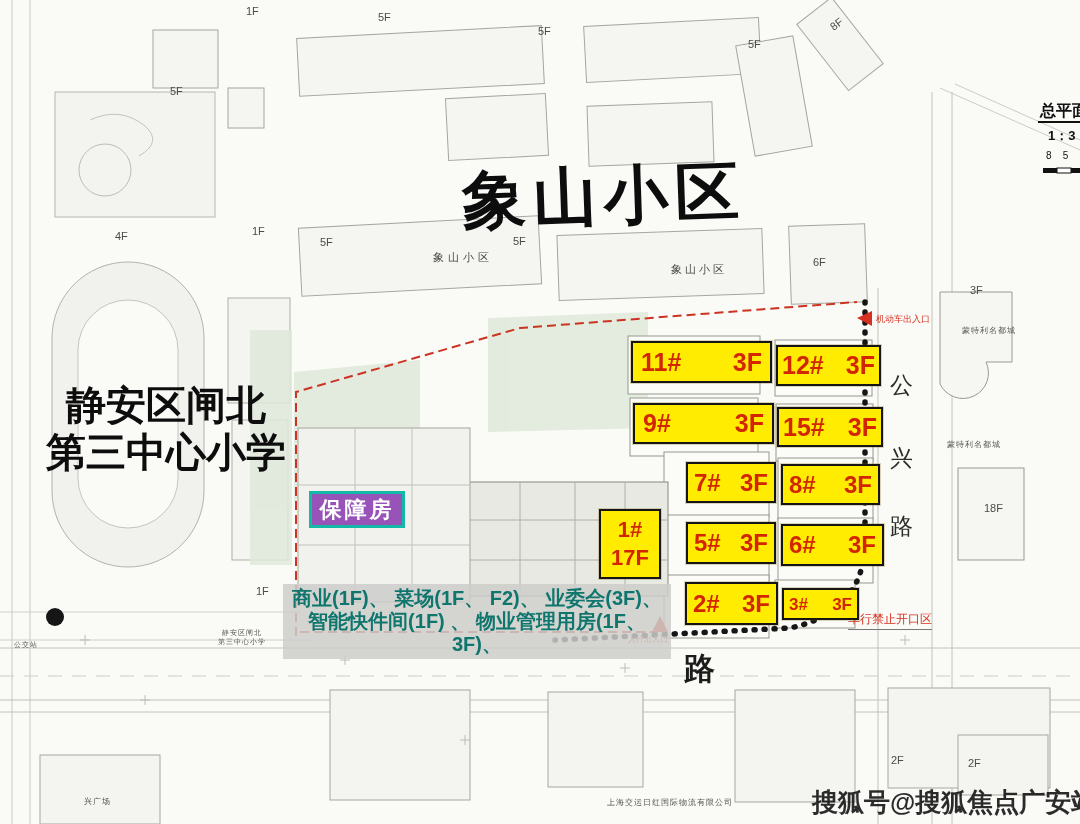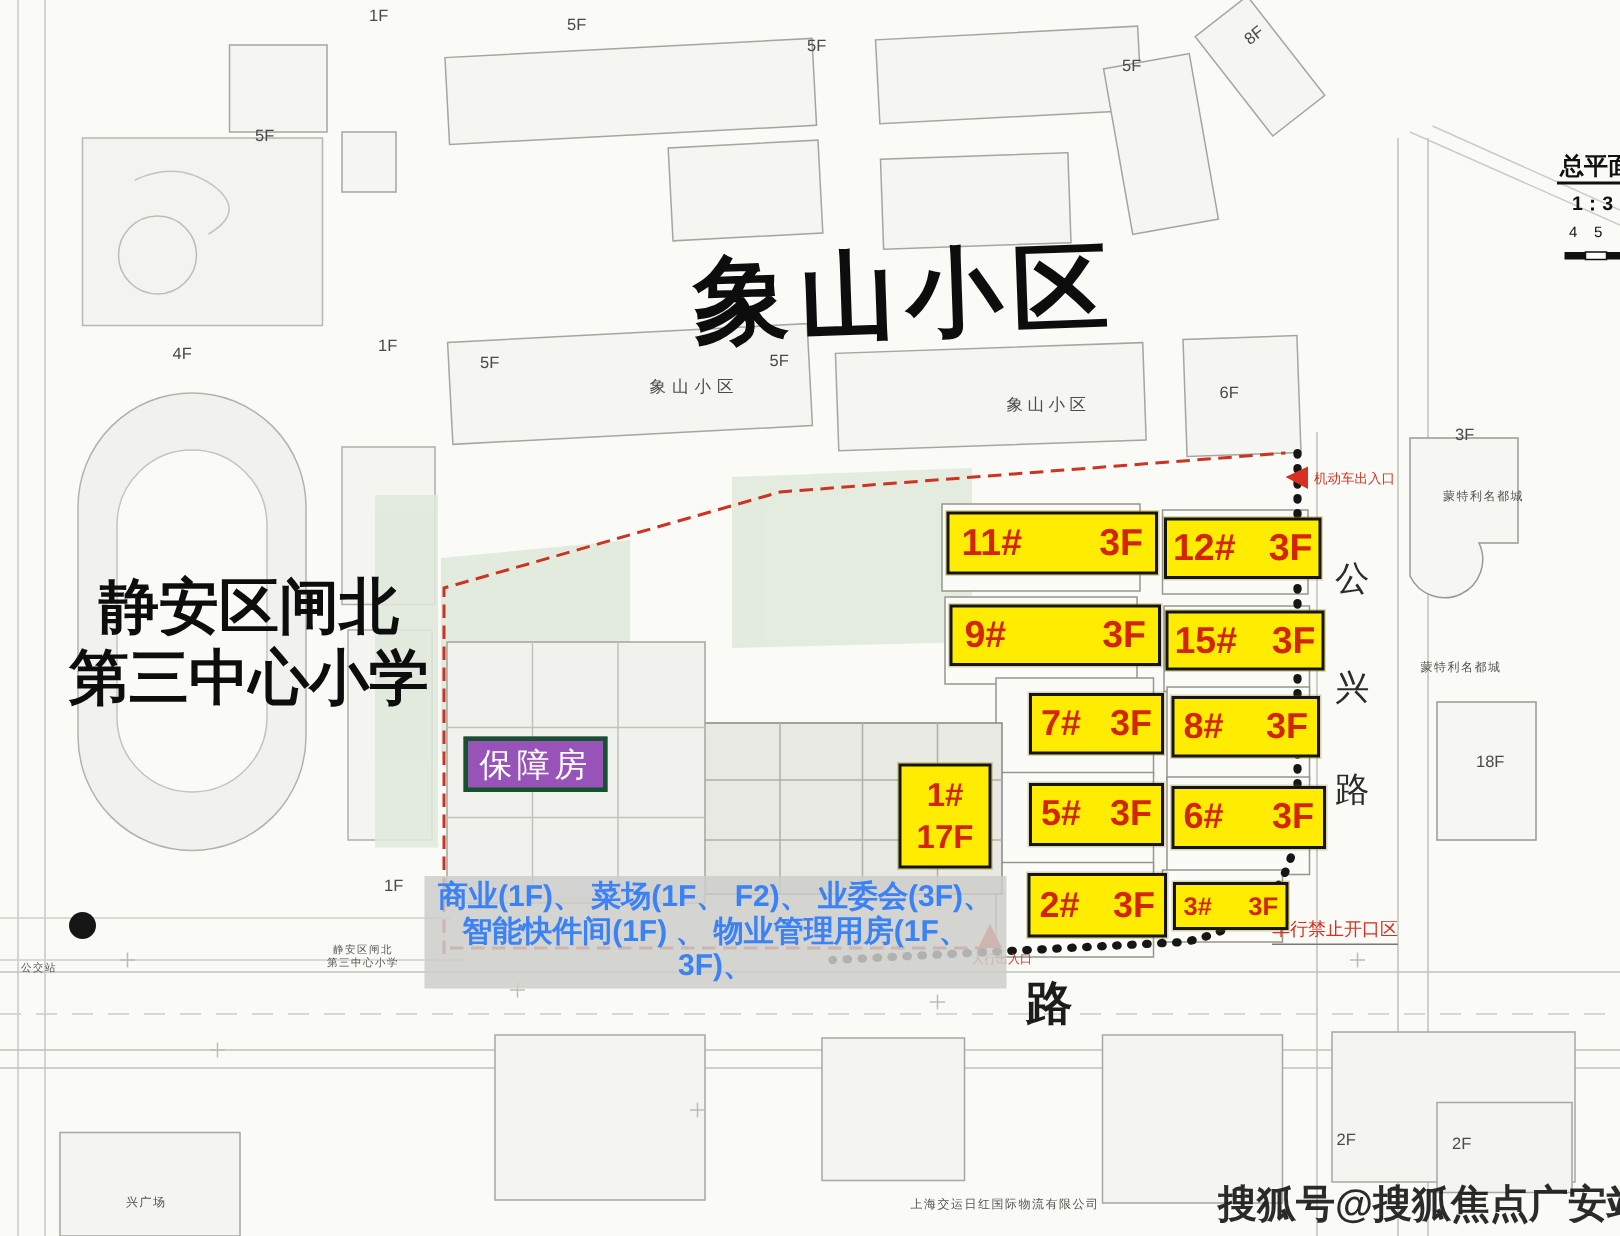--- a/index.html
+++ b/index.html
@@ -8,25 +8,25 @@
   #basemap{position:absolute;left:0;top:0;z-index:0;}
   .abs{position:absolute;box-sizing:border-box;}
   .tag{position:absolute;font-size:11px;color:#4a4a46;z-index:2;white-space:nowrap;}
   .tiny{position:absolute;font-size:8px;color:#55554f;z-index:2;white-space:nowrap;letter-spacing:1px;}
   .red-note{position:absolute;color:#d63020;z-index:4;white-space:nowrap;}
   .ylabel{position:absolute;background:#ffec00;border:2px solid #151515;display:flex;
           align-items:center;justify-content:space-between;font-weight:bold;color:#d32600;
           z-index:5;padding:0 8px;box-shadow:0 0 0 1px rgba(120,100,0,.25);}
   .ylabel span{line-height:1;}
   .big-title{position:absolute;font-weight:bold;color:#0d0d0d;z-index:6;white-space:nowrap;}
-  .panel{position:absolute;background:rgba(204,204,202,0.85);color:#3b82f6;font-weight:bold;
+  .panel{position:absolute;background:rgba(204,204,202,0.85);color:#0f766e;font-weight:bold;
          text-align:center;z-index:6;}
   .road-char{position:absolute;color:#2b2b28;z-index:3;}
   .watermark{position:absolute;font-weight:bold;color:rgba(20,20,20,0.9);z-index:9;white-space:nowrap;}
-  .badge{position:absolute;background:#9753b8;border:3px solid #14532d;color:#fff;font-weight:normal;
+  .badge{position:absolute;background:#9753b8;border:3px solid #14b8a6;color:#fff;font-weight:bold;
          display:flex;align-items:center;justify-content:center;z-index:6;letter-spacing:3px;}
   .legend{position:absolute;z-index:3;color:#111;white-space:nowrap;}
 </style>
 </head>
 <body>
 
 <div id="stage">
 
   <svg id="basemap" width="1080" height="824" viewBox="0 0 1080 824">
     <rect x="0" y="0" width="1080" height="824" fill="#fafaf7"></rect>
@@ -179,34 +179,34 @@
     <div>智能快件间(1F) 、 物业管理用房(1F、 3F)、</div>
   </div>
 
   <div class="road-char" style="left:890px;top:370px;font-size:23px;">公</div>
   <div class="road-char" style="left:890px;top:443px;font-size:23px;">兴</div>
   <div class="road-char" style="left:890px;top:511px;font-size:23px;">路</div>
   <div class="road-char" style="left:684px;top:648px;font-size:31px;font-weight:bold;color:#1c1c1a;">路</div>
 
   <div class="legend" style="left:1040px;top:101px;font-size:16px;font-weight:bold;">总平面</div>
   <div class="legend" style="left:1048px;top:127px;font-size:13px;font-weight:bold;">1：3</div>
-  <div class="legend" style="left:1046px;top:150px;font-size:10px;white-space:pre;">4    5</div>
+  <div class="legend" style="left:1046px;top:150px;font-size:10px;white-space:pre;">8    5</div>
 
   <div class="tag" style="left:433px;top:250px;letter-spacing:4px;">象山小区</div>
   <div class="tag" style="left:671px;top:262px;letter-spacing:3px;">象山小区</div>
   <div class="tiny" style="left:962px;top:325px;">蒙特利名都城</div>
   <div class="tiny" style="left:947px;top:439px;">蒙特利名都城</div>
   <div class="tiny" style="left:222px;top:628px;font-size:7px;">静安区闸北</div>
   <div class="tiny" style="left:218px;top:637px;font-size:7px;">第三中心小学</div>
   <div class="tiny" style="left:607px;top:797px;text-align:right;">上海交运日红国际物流有限公司</div>
   <div class="tiny" style="left:14px;top:640px;font-size:7px;">公交站</div>
   <div class="tiny" style="left:84px;top:796px;">兴广场</div>
   <div class="red-note" style="left:848px;top:611px;font-size:12px;border-bottom:1px solid #777;padding-bottom:1px;">车行禁止开口区</div>
   <div class="red-note" style="left:876px;top:313px;font-size:9px;">机动车出入口</div>
-  <div class="red-note" style="left:628px;top:634px;font-size:8px;margin-left:20px;">人行出入口</div>
+  <div class="red-note" style="left:628px;top:634px;font-size:8px;">人行出入口</div>
 
   <div class="tag" style="left:246px;top:5px;">1F</div>
   <div class="tag" style="left:378px;top:11px;">5F</div>
   <div class="tag" style="left:538px;top:25px;">5F</div>
   <div class="tag" style="left:748px;top:38px;">5F</div>
   <div class="tag" style="left:830px;top:18px;transform:rotate(-38deg);">8F</div>
   <div class="tag" style="left:170px;top:85px;">5F</div>
   <div class="tag" style="left:115px;top:230px;">4F</div>
   <div class="tag" style="left:252px;top:225px;">1F</div>
   <div class="tag" style="left:320px;top:236px;">5F</div>

